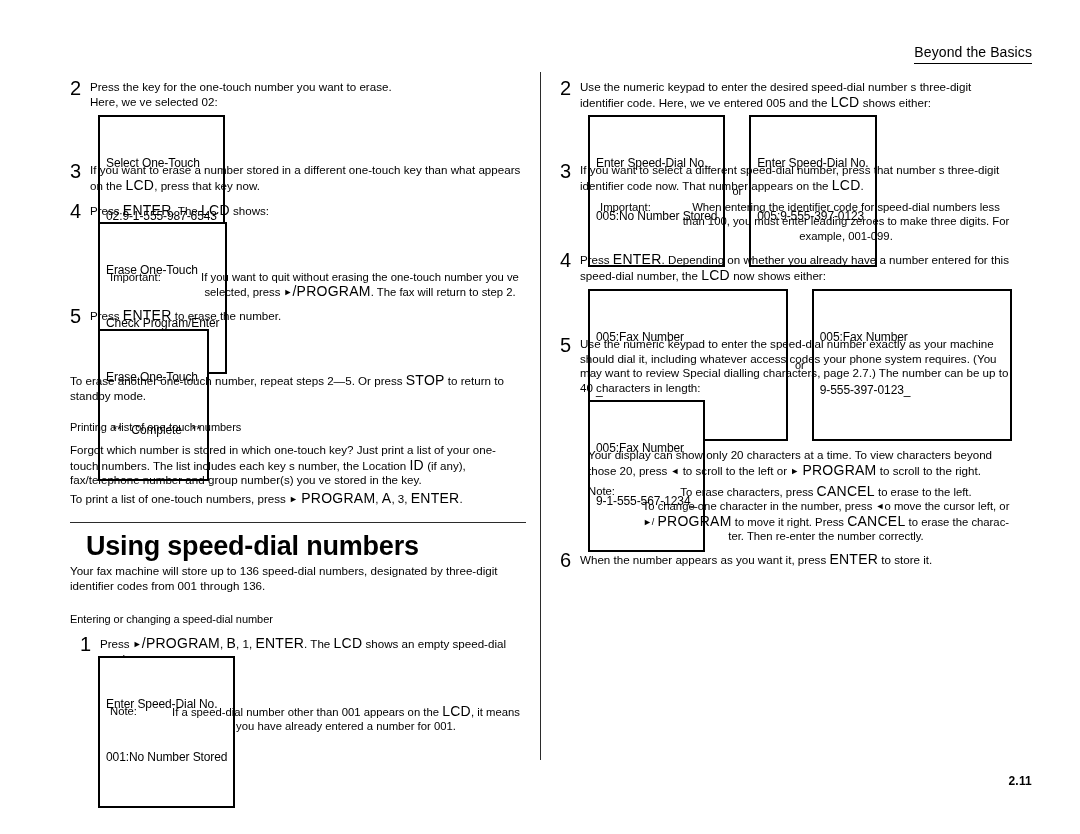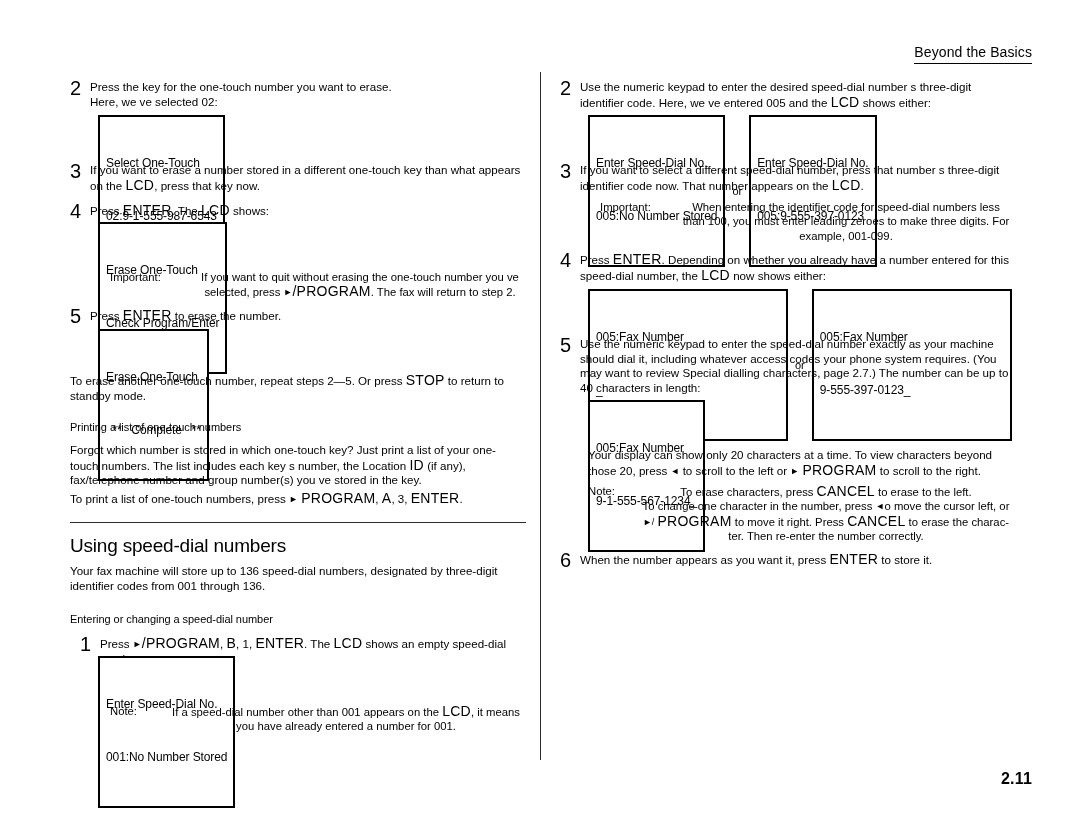--- a/index.html
+++ b/index.html
@@ -32,21 +32,21 @@
     padding-bottom: 3px;
     border-bottom: 1.4px solid #000;
     white-space: nowrap;
   }
 
   
   .folio {
     position: absolute;
     right: 48px;
     bottom: 46px;
-    font-size: 16px;
+    font-size: 12px;
     font-weight: 600;
     letter-spacing: .2px;
   }
 
   
   .col-divider {
     position: absolute;
     left: 540px;
     top: 72px;
     width: 1px;
@@ -104,24 +104,25 @@
   
   .key {
     font-size: 14px;
     letter-spacing: .25px;
     text-transform: uppercase;
   }
   .arr { font-size: 9px; vertical-align: 1px; }
 
   
   .h2 {
-    font-size: 19px;
-    font-weight: 400;
+    font-size: 27px;
+    font-weight: 700;
     letter-spacing: -.2px;
     line-height: 24px;
+    margin-left: 16px;
   }
   .h3 {
     font-size: 11px;
     font-weight: 400;
     letter-spacing: -.05px;
     line-height: 18px;
   }
   .rule {
     height: 1.2px;
     background: #2b2b2b;

